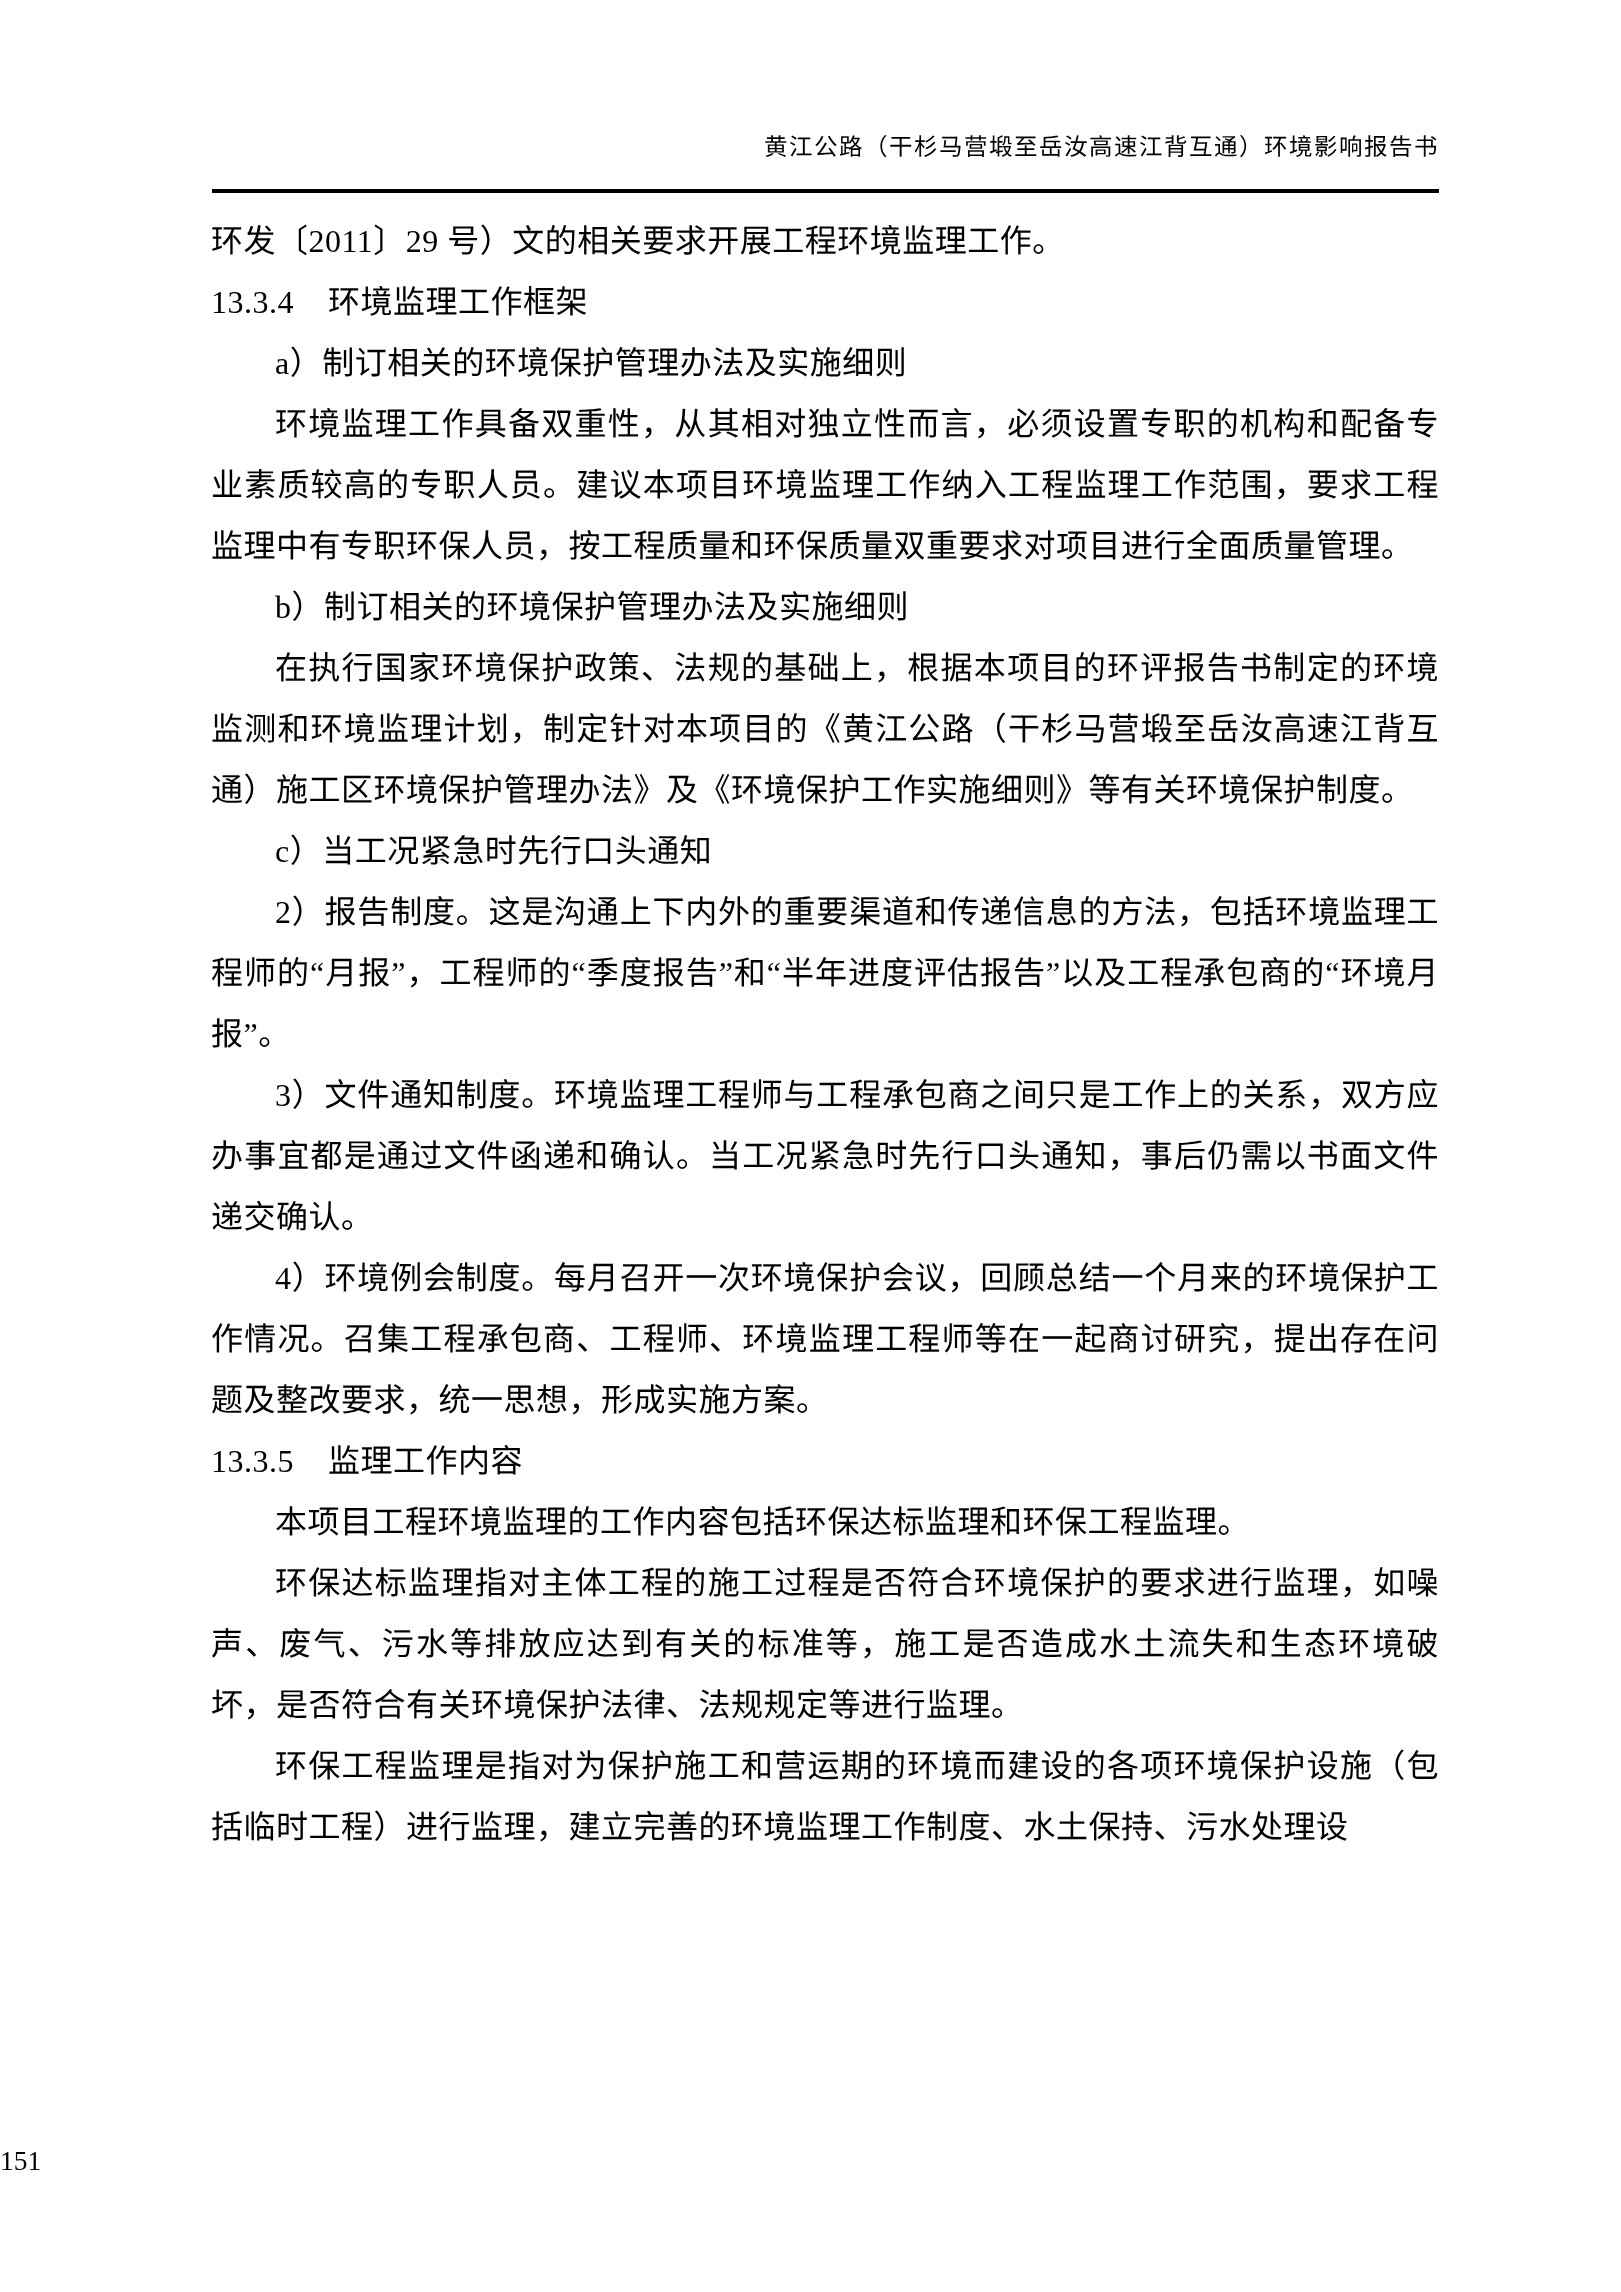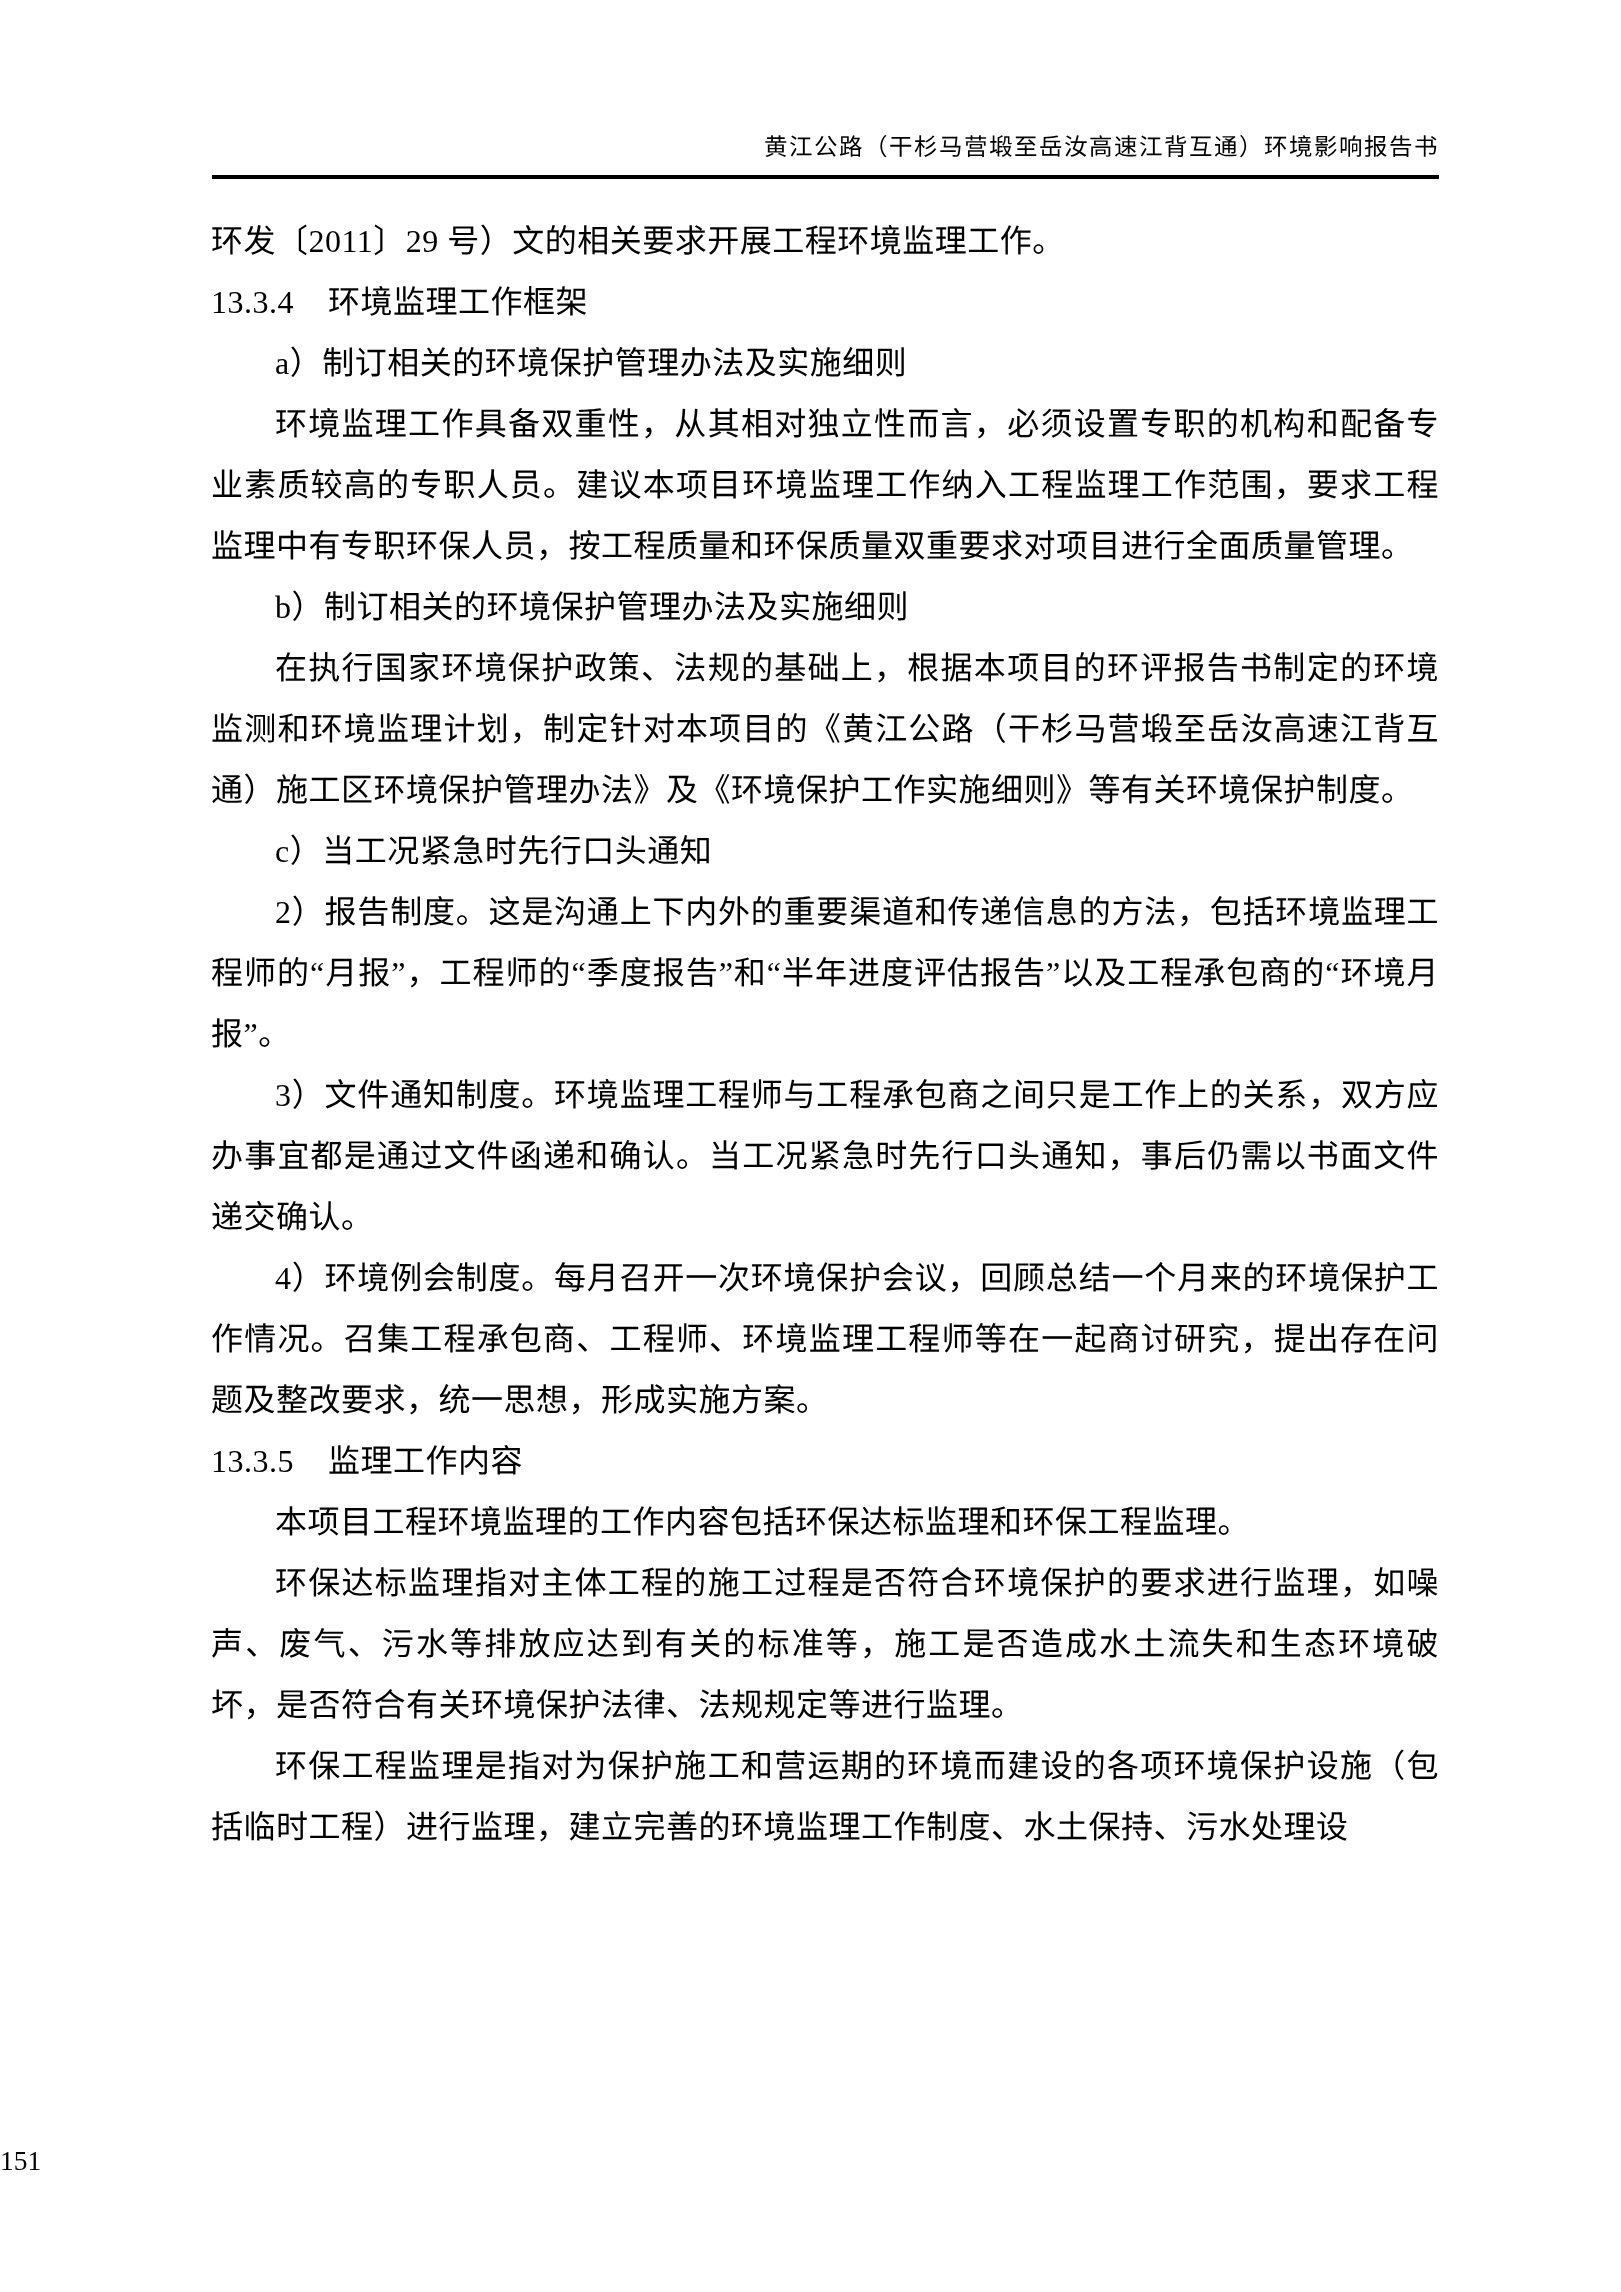--- a/index.html
+++ b/index.html
@@ -20,21 +20,21 @@
   .page-header {
     position: absolute;
     left: 212px;
     top: 131px;
     width: 1227px;
     text-align: right;
     font-size: 23.5px;
     line-height: 33px;
     letter-spacing: 1.5px;
     border-bottom: 4.9px solid #000000;
-    padding-bottom: 11px;
+    padding-bottom: 25px;
     white-space: nowrap;
   }
   
   .doc-body {
     position: absolute;
     left: 211px;
     top: 211px;
     width: 1228px;
     font-size: 32px;
     line-height: 61px;

